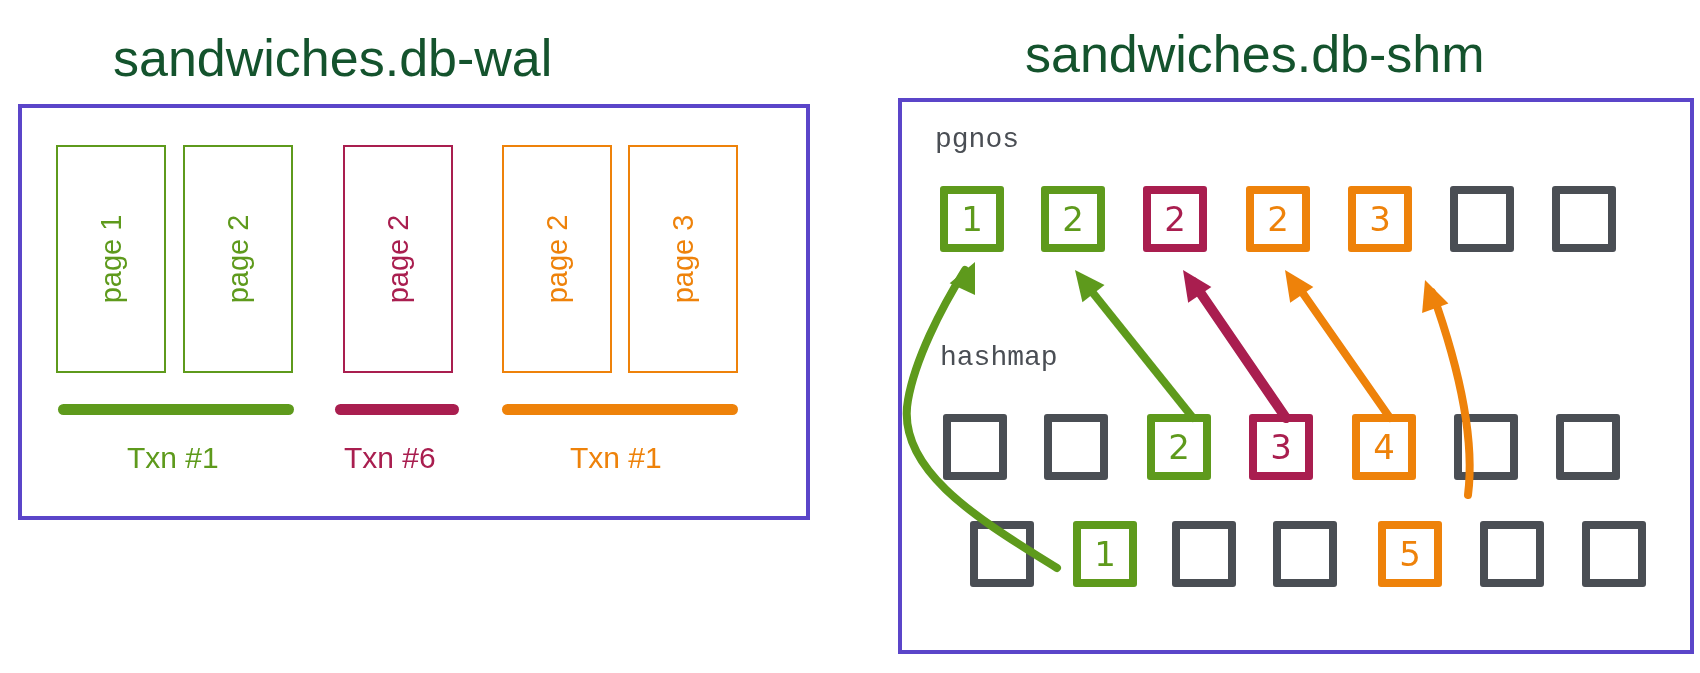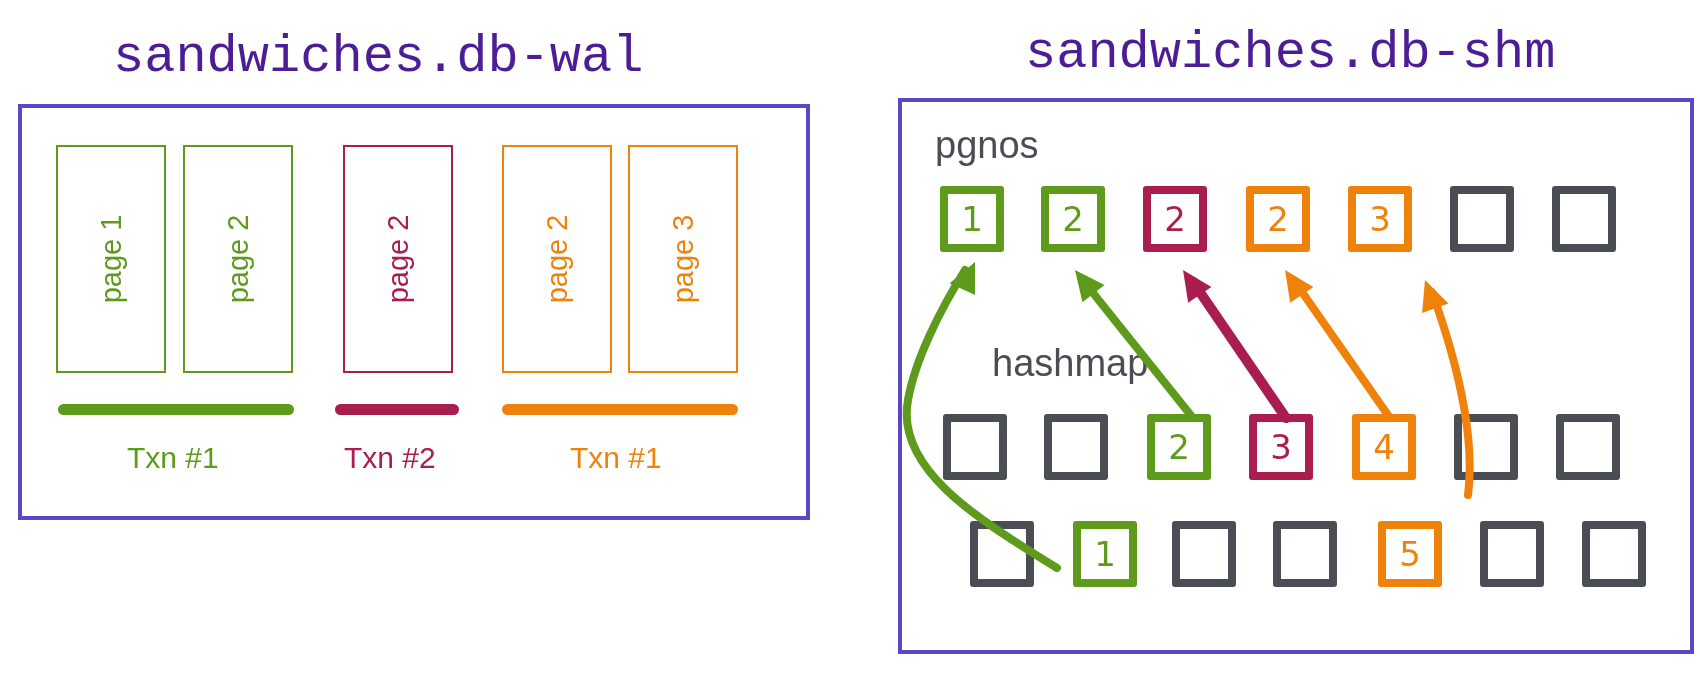--- a/index.html
+++ b/index.html
@@ -1,27 +1,27 @@
 <!DOCTYPE html>
 <html><head>
 <meta charset="utf-8">
 <style>
   html, body { margin: 0; padding: 0; background: #ffffff; }
   body { width: 1700px; height: 673px; position: relative; overflow: hidden; font-family: "DejaVu Sans", sans-serif; }
-  .title { position: absolute; font-family: Liberation Mono, monospace; font-size: 52px; color: #4c1d95; letter-spacing: 0px; white-space: nowrap; }
+  .title { position: absolute; font-family: Liberation Sans, sans-serif; font-size: 52px; color: #14532d; letter-spacing: 0px; white-space: nowrap; }
   #wal-title { left: 113px; top: 28px; }
   #shm-title { left: 1025px; top: 24px; }
   .frame { position: absolute; border: 4px solid #5b45c9; box-sizing: border-box; }
   #wal-frame { left: 18px; top: 104px; width: 792px; height: 416px; }
   #shm-frame { left: 898px; top: 98px; width: 796px; height: 556px; }
   .page { position: absolute; width: 110px; height: 228px; box-sizing: border-box; border: 2px solid; top: 145px; }
   .page .lbl { position: absolute; left: 50%; top: 50%; transform: translate(-50%,-50%) rotate(-90deg); font-size: 29px; white-space: nowrap; font-family: "Liberation Sans", sans-serif; }
   .txnbar { position: absolute; height: 11px; border-radius: 6px; top: 404px; }
   .txnlbl { position: absolute; font-family: "Liberation Sans", sans-serif; font-size: 30px; top: 441px; white-space: nowrap; }
-  .hand { position: absolute; font-family: Liberation Sans, sans-serif; font-size: 38px; color: #4a4e54; }
+  .hand { position: absolute; font-family: Liberation Mono, monospace; font-size: 28px; color: #4a4e54; }
   .cell { position: absolute; width: 64px; height: 66px; border: 8px solid; box-sizing: border-box; border-radius: 3px; display: flex; align-items: center; justify-content: center; font-size: 34px; font-family: "DejaVu Sans", sans-serif; }
   svg#arrows { position: absolute; left: 0; top: 0; pointer-events: none; }
 </style>
 </head>
 <body>
 
 <div id="wal-title" class="title">sandwiches.db-wal</div>
 <div id="wal-frame" class="frame"></div>
 
 <div class="page" id="pg0" style="left: 56px; border-color: rgb(94, 154, 28);">
@@ -38,28 +38,28 @@
   </div>
 <div class="page" id="pg4" style="left: 628px; border-color: rgb(238, 130, 10);">
     <span class="lbl" style="color: rgb(238, 130, 10);">page 3</span>
   </div>
 
 <div class="txnbar" id="bar0" style="left: 58px; width: 236px; background: rgb(94, 154, 28);"></div>
 <div class="txnbar" id="bar1" style="left: 335px; width: 124px; background: rgb(169, 30, 79);"></div>
 <div class="txnbar" id="bar2" style="left: 502px; width: 236px; background: rgb(238, 130, 10);"></div>
 
 <div class="txnlbl" id="tl0" style="left: 127px; color: rgb(94, 154, 28);">Txn #1</div>
-<div class="txnlbl" id="tl1" style="left: 344px; color: rgb(169, 30, 79);">Txn #2</div>
+<div class="txnlbl" id="tl1" style="left: 344px; color: rgb(169, 30, 79);">Txn #6</div>
 <div class="txnlbl" id="tl2" style="left: 570px; color: rgb(238, 130, 10);">Txn #1</div>
 
 <div id="shm-title" class="title">sandwiches.db-shm</div>
 <div id="shm-frame" class="frame"></div>
 
 <div class="hand" style="left:935px;top:124px;">pgnos</div>
-<div class="hand" style="left:992px;top:342px;">hashmap</div>
+<div class="hand" style="left:940px;top:342px;">hashmap</div>
 
 <div id="pgnos-row">
     <div class="cell" style="left: 940px; top: 186px; border-color: rgb(94, 154, 28); color: rgb(94, 154, 28);">
       <span>1</span>
     </div>
     <div class="cell" style="left: 1041px; top: 186px; border-color: rgb(94, 154, 28); color: rgb(94, 154, 28);">
       <span>2</span>
     </div>
     <div class="cell" style="left: 1143px; top: 186px; border-color: rgb(169, 30, 79); color: rgb(169, 30, 79);">
       <span>2</span>

